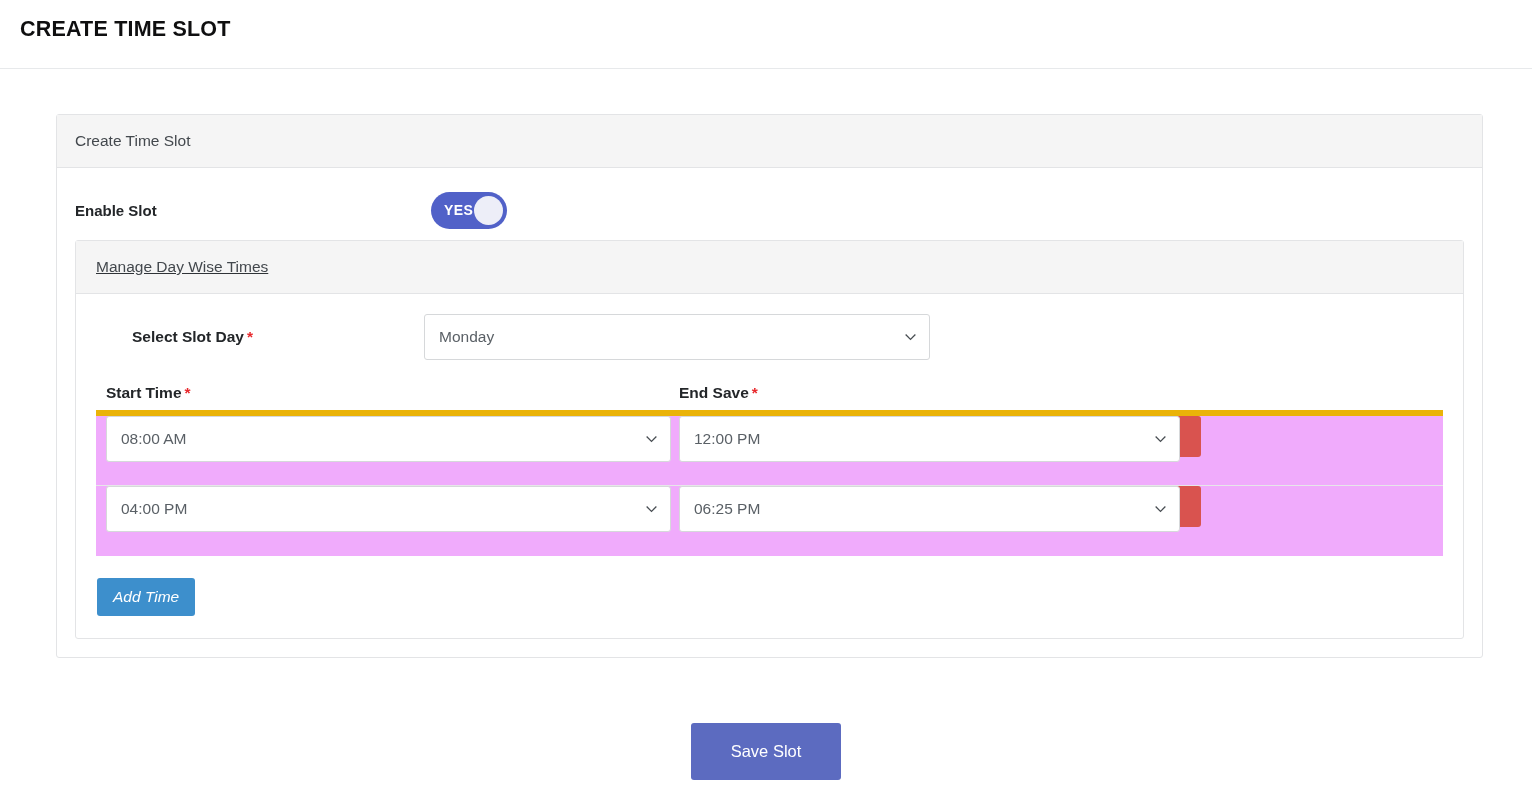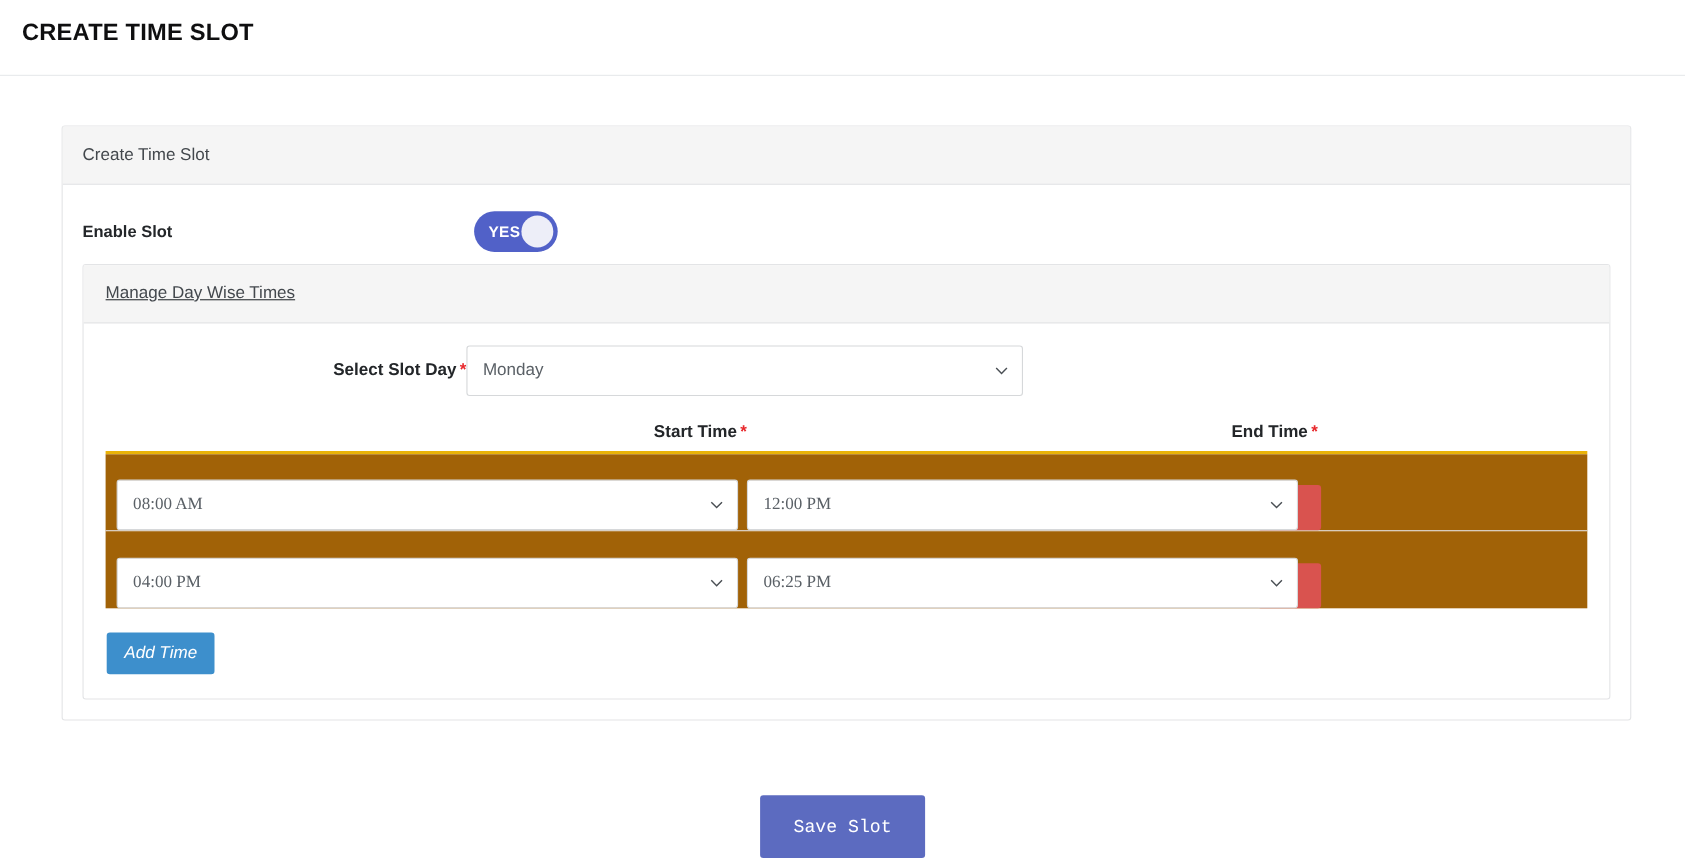--- a/index.html
+++ b/index.html
@@ -131,21 +131,20 @@
     display: flex;
     align-items: center;
     margin-bottom: 24px;
   }
   .field-label {
     width: 328px;
     padding-left: 36px;
     font-size: 15.5px;
     font-weight: bold;
     color: #232629;
-    text-align: right;
   }
   .req { color: #e8282c; font-weight: bold; margin-left: 3px; }
 
   .select-box {
     position: relative;
     height: 46px;
     border: 1px solid #d6d8da;
     border-radius: 3px;
     background: #ffffff;
     display: flex;
@@ -163,40 +162,38 @@
     width: 13px;
     height: 13px;
     pointer-events: none;
   }
   .slot-day-select { width: 506px; }
 
   
   .time-head {
     display: flex;
     padding: 0 0 8px 0;
-    border-bottom: 3px solid #eab308;
-    text-align: right;
+    border-bottom: 6px solid #eab308;
   }
   .time-head-col {
     font-size: 15.5px;
     font-weight: bold;
     color: #232629;
   }
   .col-start { width: 583px; padding-left: 10px; }
   .col-end   { width: 519px; }
   .col-act   { flex: 1; }
 
   .time-row {
     display: flex;
-    align-items: flex-end;
-    background: #a16207;
+    align-items: flex-start;
+    background: #f0abfc;
     border-bottom: 1px solid #e6e7e9;
     height: 70px;
     padding: 0;
-    font-family: Liberation Serif, serif;
   }
   .time-row:last-of-type { border-bottom: none; }
   .cell-start { width: 583px; padding-left: 10px; }
   .cell-end   { width: 464px; }
   .cell-act   { flex: 1; }
   .time-select { width: 565px; }
   .time-select-end { width: 501px; }
 
   .btn-delete {
     width: 58px;
@@ -234,21 +231,21 @@
     width: 1532px;
     display: flex;
     justify-content: center;
   }
   .btn-save {
     background: #5c6bc0;
     border: none;
     border-radius: 3px;
     color: #ffffff;
     font-size: 16.5px;
-    font-family: Liberation Mono, monospace;
+    font-family: Liberation Sans, sans-serif;
     width: 150px;
     height: 57px;
     cursor: pointer;
   }
 </style>
 </head>
 <body>
 
 <div class="page">
 
@@ -290,21 +287,21 @@
                   <path d="M2 5 L8 11 L14 5" fill="none" stroke="#4a4f54" stroke-width="1.6"></path>
                 </svg>
             </div>
           </div>
 
           <div class="time-head">
             <span class="time-head-col col-start">
               <span>Start Time</span><span class="req">*</span>
             </span>
             <span class="time-head-col col-end">
-              <span>End Time</span><span class="req">*</span>
+              <span>End Save</span><span class="req">*</span>
             </span>
             <span class="time-head-col col-act"></span>
           </div>
 
           <div class="time-row">
             <div class="cell-start">
               <div class="select-box time-select">
                 <span>08:00 AM</span>
                 <svg class="chev" viewBox="0 0 16 16">
                     <path d="M2 5 L8 11 L14 5" fill="none" stroke="#4a4f54" stroke-width="1.6"></path>

